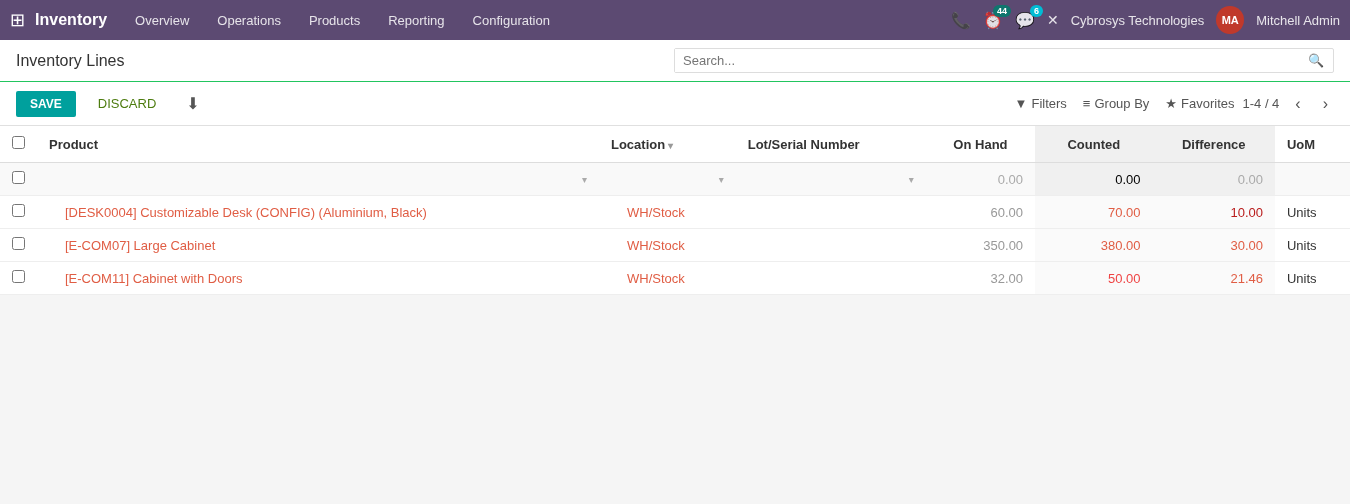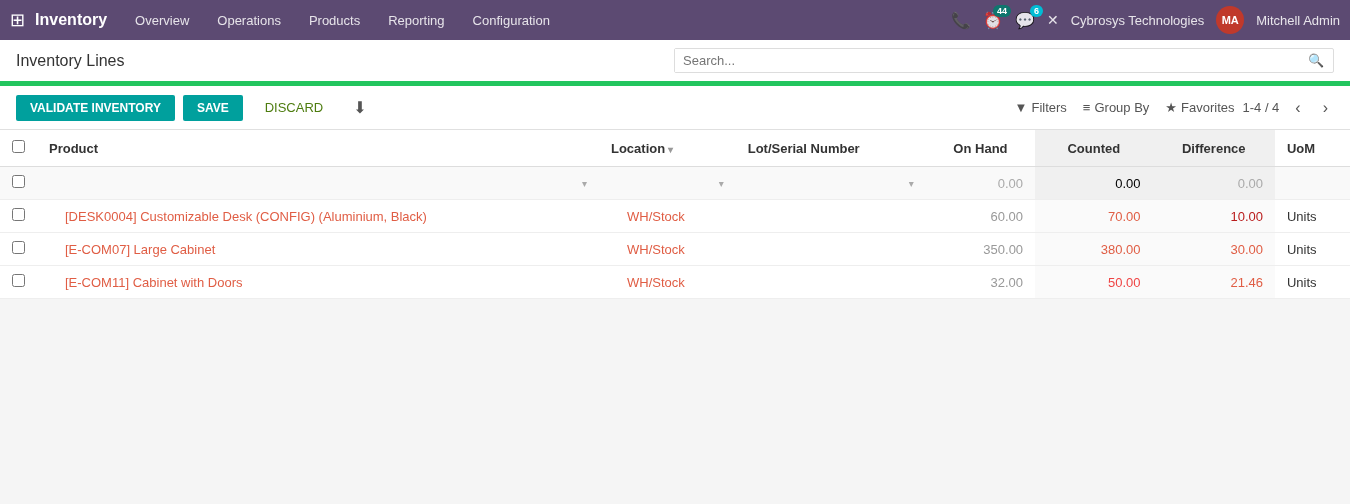--- a/index.html
+++ b/index.html
@@ -87,21 +87,21 @@
       font-size: 14px;
     }
 
     
     .secondary-bar {
       background: white;
       padding: 8px 16px;
       display: flex;
       align-items: center;
       justify-content: space-between;
-      border-bottom: 5px solid #22c55e;
+      border-bottom: 1px solid #22c55e;
     }
     .page-title {
       font-size: 16px;
       color: #333;
       font-weight: 500;
     }
     .search-bar {
       display: flex;
       align-items: center;
       border: 1px solid #ddd;
@@ -296,21 +296,20 @@
 
 <div class="secondary-bar">
   <span class="page-title">Inventory Lines</span>
   <div class="search-bar">
     <input type="text" placeholder="Search..." style="">
     <span class="search-icon">🔍</span>
   </div>
 </div>
 
 <div class="action-bar">
-  <button class="btn-validate">VALIDATE INVENTORY</button>
   <button class="btn-save">SAVE</button>
   <button class="btn-discard">DISCARD</button>
   <button class="btn-download">⬇</button>
   <div class="spacer"></div>
   <div class="filter-bar">
     <button class="filter-btn">
       <span>▼</span>
       <span>Filters</span>
     </button>
     <button class="filter-btn">

